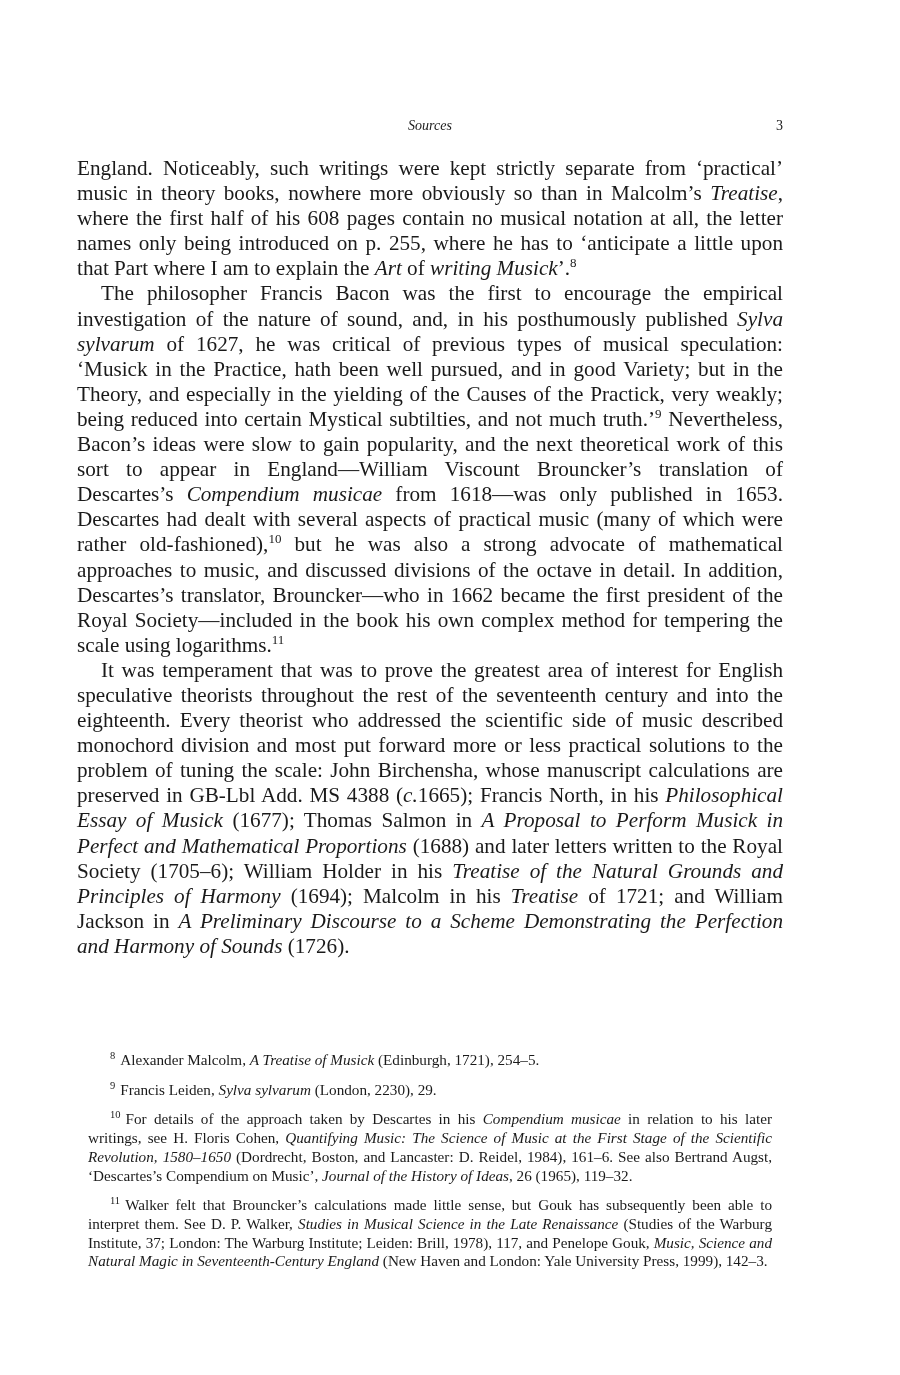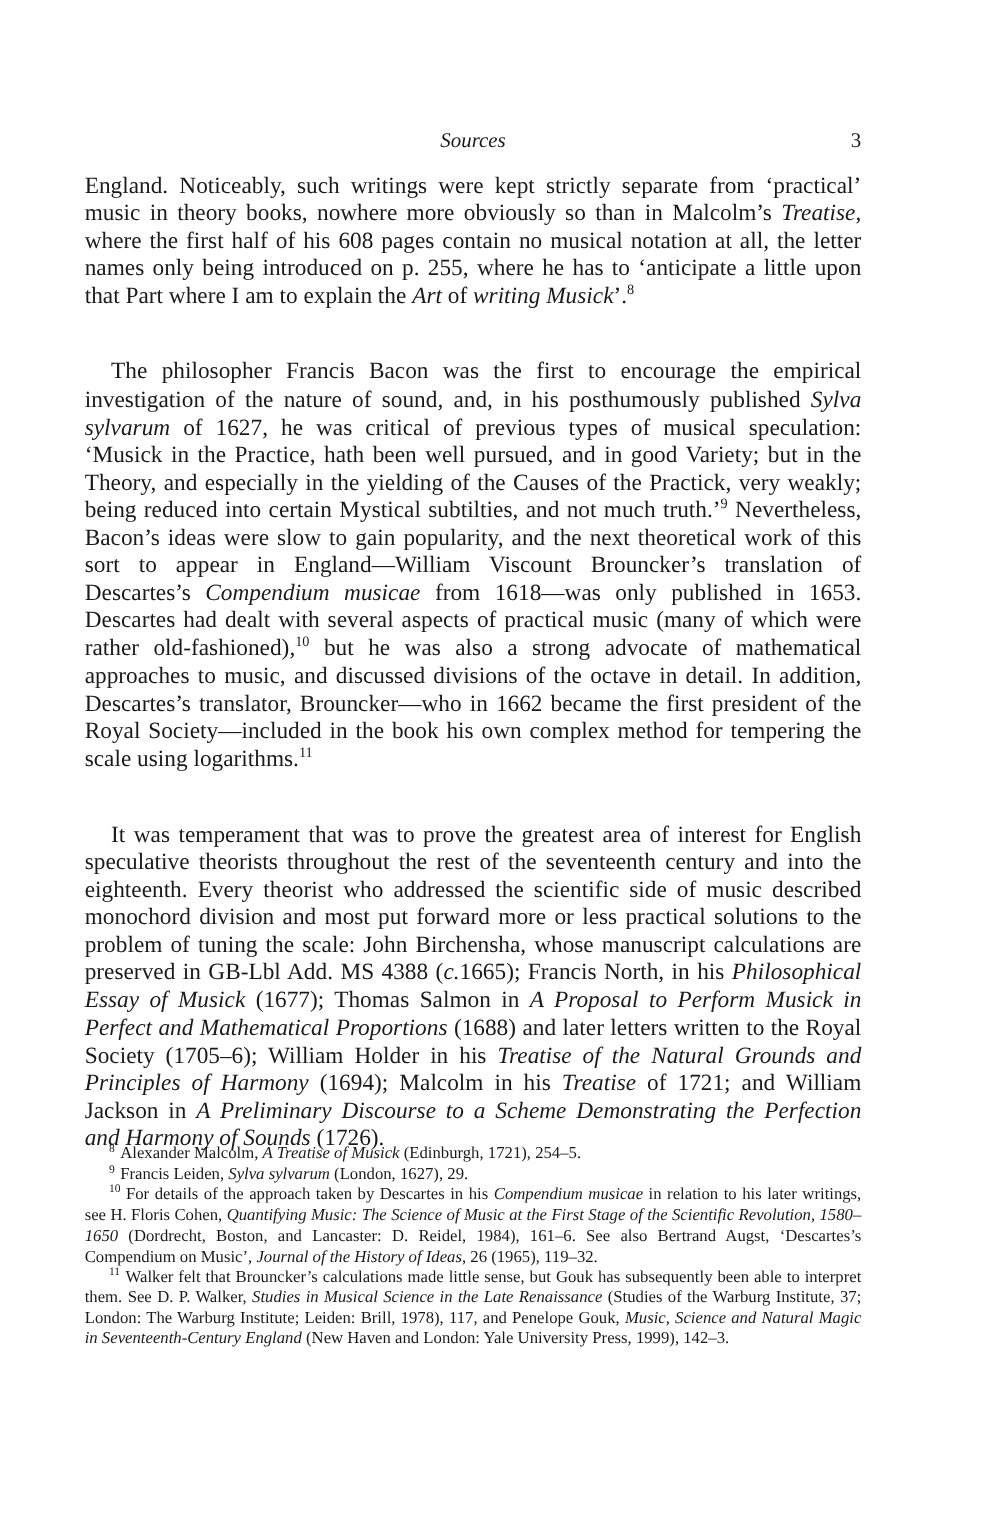--- a/index.html
+++ b/index.html
@@ -1,44 +1,44 @@
 <!DOCTYPE html>
 <html><head>
   <meta charset="utf-8">
   <style>
     html, body { margin: 0; padding: 0; background: #ffffff; }
     body { width: 900px; height: 1375px; position: relative; overflow: hidden; color: #1a1a1a; }
     .page { position: absolute; left: 77px; top: 0; width: 706px; font-family: "Liberation Serif", serif; }
-    .running-head { position: absolute; top: 118px; left: 0; width: 706px; height: 26px; font-size: 19px; }
+    .running-head { position: absolute; top: 118px; left: 0; width: 706px; height: 26px; font-size: 14px; }
     .running-title { position: absolute; left: 0; width: 706px; text-align: center; font-style: italic; }
     .page-number { position: absolute; right: 0; }
     .body-text { position: absolute; top: 156px; left: 0; width: 706px; font-size: 21.2px; line-height: 25.1px; }
     .para { margin: 0; text-align: justify; text-align-last: auto; hyphens: none; }
-    .para.indent { text-indent: 24px; margin-top: 44px; }
+    .para.indent { text-indent: 24px; }
     .para.first { text-indent: 0; }
     .fn-ref { font-size: 13px; vertical-align: 8px; line-height: 0; }
     .footnotes { position: absolute; top: 1040px; left: 0; width: 706px; font-size: 15.2px; line-height: 18.7px; }
-    .footnote { margin: 0; text-align: justify; text-indent: 22px; }
+    .footnote { margin: 11px; text-align: justify; text-indent: 22px; }
     .footnote .fn-num { font-size: 10.5px; vertical-align: 6px; line-height: 0; margin-right: 5px; }
     em { font-style: italic; }
   </style>
 </head>
 <body>
 
 <div class="page">
   <div class="running-head">
     <span class="running-title">Sources</span>
     <span class="page-number">3</span>
   </div>
 
   <div class="body-text">
     <p class="para first"><span>England. Noticeably, such writings were kept strictly separate from ‘practical’ music in theory books, nowhere more obviously so than in Malcolm’s </span><em>Treatise</em><span>, where the first half of his 608 pages contain no musical notation at all, the letter names only being introduced on p. 255, where he has to ‘anticipate a little upon that Part where I am to explain the </span><em>Art</em><span> of </span><em>writing Musick</em><span>’.</span><sup class="fn-ref">8</sup></p>
     <p class="para indent"><span>The philosopher Francis Bacon was the first to encourage the empirical investigation of the nature of sound, and, in his posthumously published </span><em>Sylva sylvarum</em><span> of 1627, he was critical of previous types of musical speculation: ‘Musick in the Practice, hath been well pursued, and in good Variety; but in the Theory, and especially in the yielding of the Causes of the Practick, very weakly; being reduced into certain Mystical subtilties, and not much truth.’</span><sup class="fn-ref">9</sup><span> Nevertheless, Bacon’s ideas were slow to gain popularity, and the next theo­retical work of this sort to appear in England—William Viscount Brouncker’s translation of Descartes’s </span><em>Compendium musicae</em><span> from 1618—was only published in 1653. Descartes had dealt with several aspects of practical music (many of which were rather old-fashioned),</span><sup class="fn-ref">10</sup><span> but he was also a strong advo­cate of mathematical approaches to music, and discussed divisions of the octave in detail. In addition, Descartes’s translator, Brouncker—who in 1662 became the first president of the Royal Society—included in the book his own complex method for tempering the scale using logarithms.</span><sup class="fn-ref">11</sup></p>
     <p class="para indent"><span>It was temperament that was to prove the greatest area of interest for English speculative theorists throughout the rest of the seventeenth century and into the eighteenth. Every theorist who addressed the scientific side of music described monochord division and most put forward more or less prac­tical solutions to the problem of tuning the scale: John Birchensha, whose manuscript calculations are preserved in GB-Lbl Add. MS 4388 (</span><em>c.</em><span>1665); Francis North, in his </span><em>Philosophical Essay of Musick</em><span> (1677); Thomas Salmon in </span><em>A Proposal to Perform Musick in Perfect and Mathematical Proportions</em><span> (1688) and later letters written to the Royal Society (1705–6); William Holder in his </span><em>Treatise of the Natural Grounds and Principles of Harmony</em><span> (1694); Malcolm in his </span><em>Treatise</em><span> of 1721; and William Jackson in </span><em>A Preliminary Discourse to a Scheme Demonstrating the Perfection and Harmony of Sounds</em><span> (1726).</span></p>
   </div>
 
   <div class="footnotes">
     <p class="footnote"><sup class="fn-num">8</sup><span>Alexander Malcolm, </span><em>A Treatise of Musick</em><span> (Edinburgh, 1721), 254–5.</span></p>
-    <p class="footnote"><sup class="fn-num">9</sup><span>Francis Leiden, </span><em>Sylva sylvarum</em><span> (London, 1627), 29.</span></p>
+    <p class="footnote"><sup class="fn-num">9</sup><span>Francis Leiden, </span><em>Sylva sylvarum</em><span> (London, 2230), 29.</span></p>
     <p class="footnote"><sup class="fn-num">10</sup><span>For details of the approach taken by Descartes in his </span><em>Compendium musicae</em><span> in relation to his later writings, see H. Floris Cohen, </span><em>Quantifying Music: The Science of Music at the First Stage of the Scientific Revolution, 1580–1650</em><span> (Dordrecht, Boston, and Lancaster: D. Reidel, 1984), 161–6. See also Bertrand Augst, ‘Descartes’s Compendium on Music’, </span><em>Journal of the History of Ideas</em><span>, 26 (1965), 119–32.</span></p>
     <p class="footnote"><sup class="fn-num">11</sup><span>Walker felt that Brouncker’s calculations made little sense, but Gouk has subsequently been able to interpret them. See D. P. Walker, </span><em>Studies in Musical Science in the Late Renaissance</em><span> (Studies of the Warburg Institute, 37; London: The Warburg Institute; Leiden: Brill, 1978), 117, and Penelope Gouk, </span><em>Music, Science and Natural Magic in Seventeenth-Century England</em><span> (New Haven and London: Yale University Press, 1999), 142–3.</span></p>
   </div>
 </div>
 
 </body></html>

